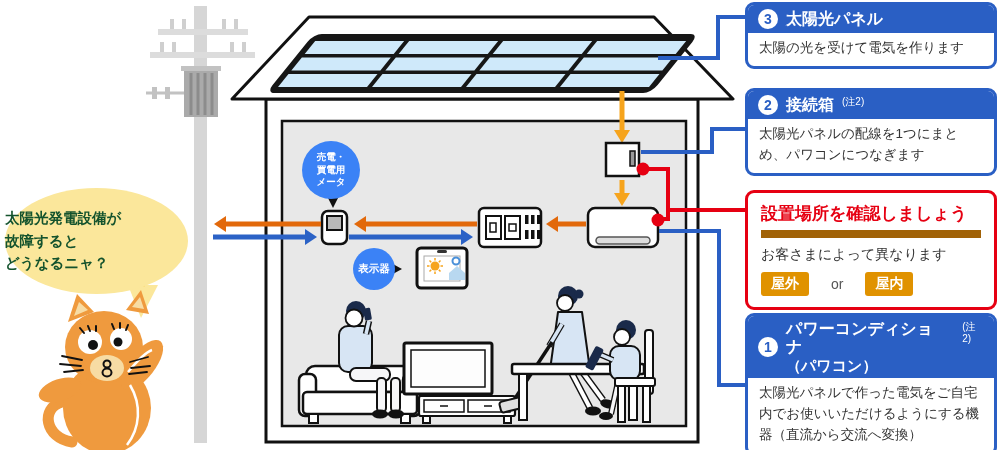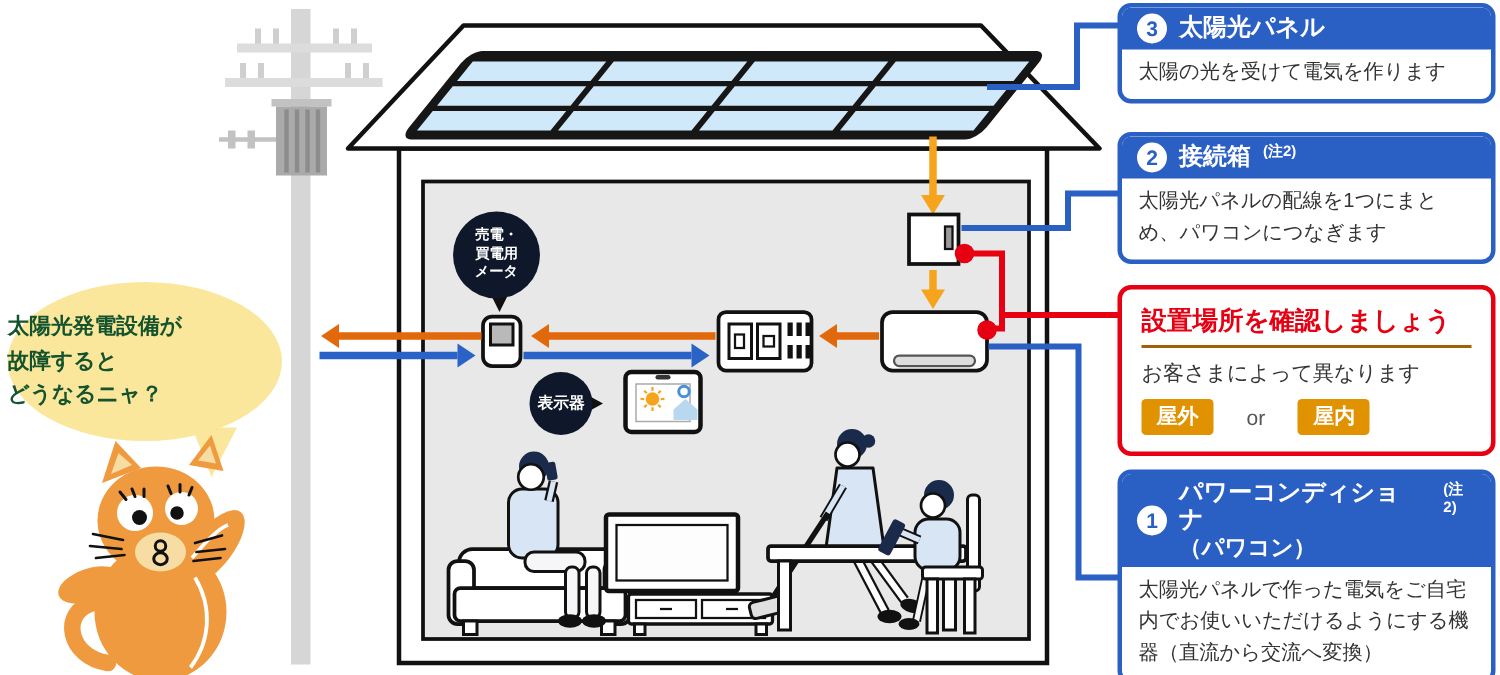--- a/index.html
+++ b/index.html
@@ -7,38 +7,38 @@
          font-family:"Liberation Sans",sans-serif;}
   .stage svg{position:absolute;left:0;top:0;}
 
   
   .callout{position:absolute;left:745px;width:252px;border:3px solid #2a5fc4;border-radius:9px;
            background:#fff;box-sizing:border-box;overflow:hidden;}
   .co-header{background:#2a5fc4;color:#fff;display:flex;align-items:center;gap:8px;
              padding:4px 10px;font-weight:bold;font-size:16px;line-height:1.15;}
   .num{width:20px;height:20px;border-radius:50%;background:#fff;color:#2a5fc4;
        font-size:14px;font-weight:bold;display:flex;align-items:center;justify-content:center;flex:0 0 20px;}
-  .co-note{font-size:10px;font-weight:bold;align-self:flex-start;margin-top:1px;}
+  .co-note{font-size:10px;font-weight:normal;align-self:flex-start;margin-top:1px;}
   .co-title-col{display:flex;flex-direction:column;}
   .co-title-row{display:flex;gap:16px;align-items:flex-start;}
   .co-subtitle{font-size:15px;font-weight:bold;}
   .co-body{padding:5px 11px 7px 11px;font-size:13.5px;color:#333;line-height:1.55;}
 
   .callout.red{border-color:#e60012;}
   .rc-inner{padding:9px 13px 11px 13px;}
   .rc-title{color:#e60012;font-weight:bold;font-size:17px;padding-bottom:5px;
-            border-bottom:2px solid #a16207;}
+            border-bottom:8px solid #a16207;}
   .rc-body{font-size:14px;color:#333;margin-top:8px;}
   .badges{display:flex;align-items:center;gap:22px;margin-top:8px;}
   .badge{background:#e09200;color:#fff;font-weight:bold;font-size:14px;
          padding:3px 10px;border-radius:3px;}
   .or{color:#555;font-size:14px;}
 
   
-  .circle-label{position:absolute;background:#0f172a;color:#fff;border-radius:50%;
+  .circle-label{position:absolute;background:#3b82f6;color:#fff;border-radius:50%;
                 display:flex;flex-direction:column;align-items:center;justify-content:center;
                 font-weight:bold;text-align:center;z-index:5;}
   #meter-label{left:302px;top:141px;width:58px;height:58px;font-size:9.5px;line-height:1.3;}
   #display-label{left:353px;top:248px;width:42px;height:42px;font-size:10.5px;}
   #meter-label-tail{position:absolute;left:327px;top:196px;width:0;height:0;z-index:4;
       border-left:6px solid transparent;border-right:6px solid transparent;border-top:12px solid #101010;}
   #display-label-tail{position:absolute;left:391px;top:263px;width:0;height:0;z-index:4;
       border-top:6px solid transparent;border-bottom:6px solid transparent;border-left:11px solid #101010;}
 
   

